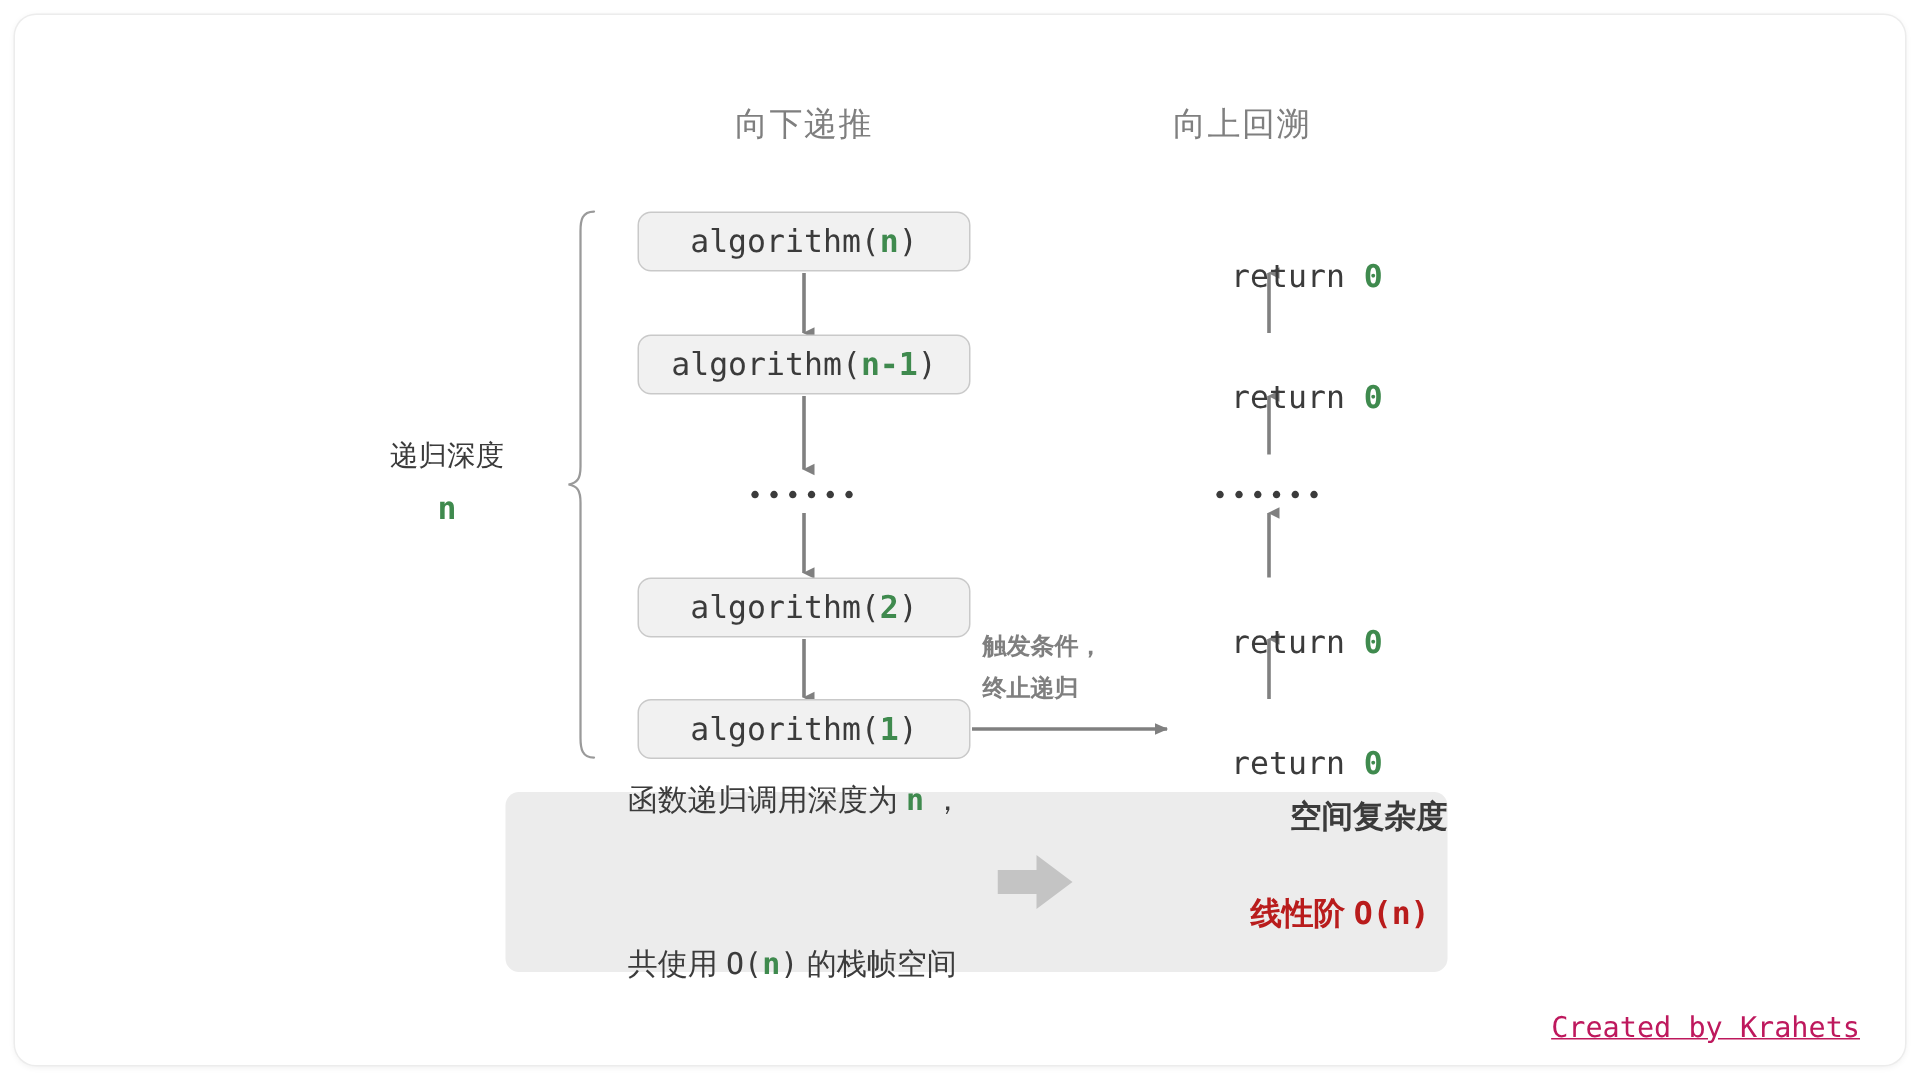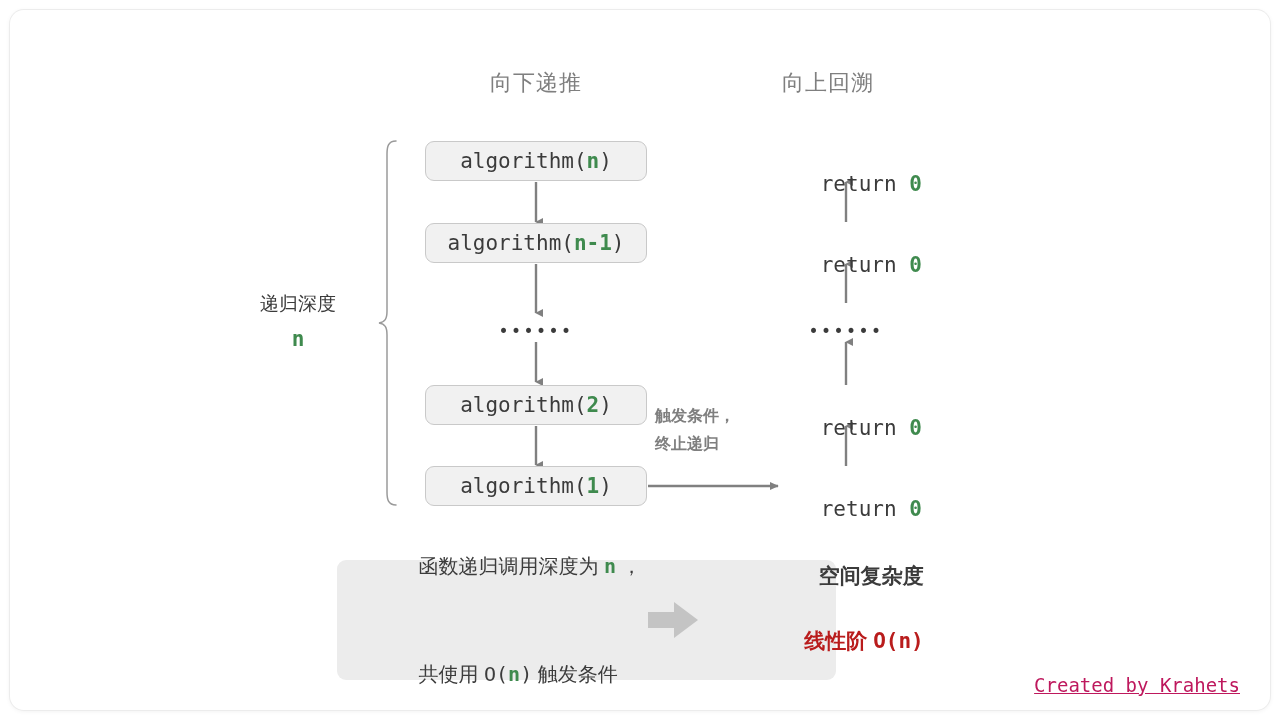--- a/index.html
+++ b/index.html
@@ -112,22 +112,22 @@
     font-size: 16px;
     font-weight: bold;
     color: #7f7f7f;
     line-height: 28px;
     white-space: nowrap;
   }
 
   
   #summary {
     left: 327px;
-    top: 550px;
-    width: 499px;
+    top: 518px;
+    width: 628px;
     height: 120px;
     background: #ececec;
     border-radius: 9px;
     display: flex;
     align-items: center;
   }
   #summary-left {
     margin-left: 37px;
     width: 300px;
   }
@@ -271,21 +271,21 @@
   <div class="abs dots" style="left:466px; top:313px;">••••••</div>
 
   <div class="abs call-box" style="left:415px; top:375px;">
     <span>algorithm(</span><span class="arg">2</span><span>)</span>
   </div>
 
   <div class="abs call-box" style="left:415px; top:456px;">
     <span>algorithm(</span><span class="arg">1</span><span>)</span>
   </div>
 
-  <div class="abs note" style="left:645px; top:392px;">
+  <div class="abs note" style="left:645px; top:408px;">
     <div>触发条件，</div>
     <div>终止递归</div>
   </div>
 
   <div class="abs ret" style="left:736px; top:138px;">
     <span>return </span><span class="val">0</span>
   </div>
 
   <div class="abs ret" style="left:736px; top:219px;">
     <span>return </span><span class="val">0</span>
@@ -301,21 +301,21 @@
     <span>return </span><span class="val">0</span>
   </div>
 
   <div class="abs" id="summary">
 
     <div id="summary-left">
       <div class="sum-line">
         <span>函数递归调用深度为 </span><span class="g">n</span><span> ，</span>
       </div>
       <div class="sum-line">
-        <span>共使用 </span><span class="m">O(</span><span class="g">n</span><span class="m">)</span><span> 触发条件</span>
+        <span>共使用 </span><span class="m">O(</span><span class="g">n</span><span class="m">)</span><span> 的栈帧空间</span>
       </div>
     </div>
 
     <svg width="52" height="40" viewBox="0 0 52 40" style="flex:none; margin-left:6px;">
       <path d="M0,12 L26,12 L26,2 L50,20 L26,38 L26,28 L0,28 Z" fill="#c4c4c4"></path>
     </svg>
 
     <div id="summary-right">
       <div class="sum-title">空间复杂度</div>
       <div class="sum-value">

